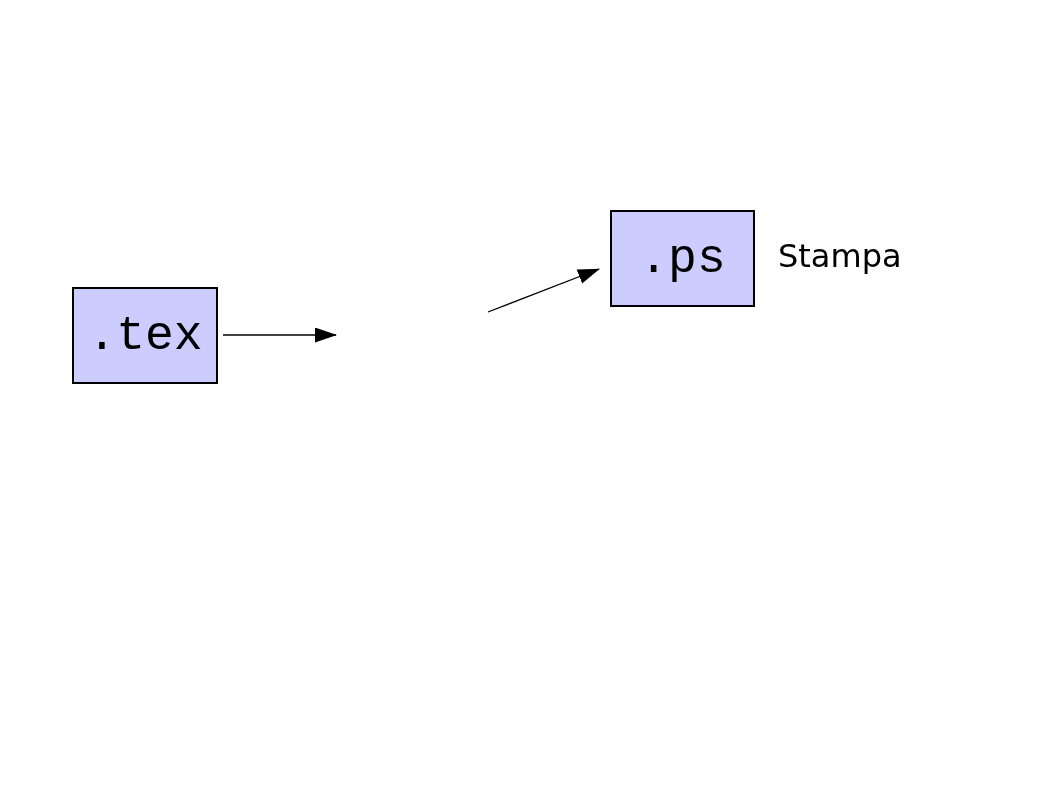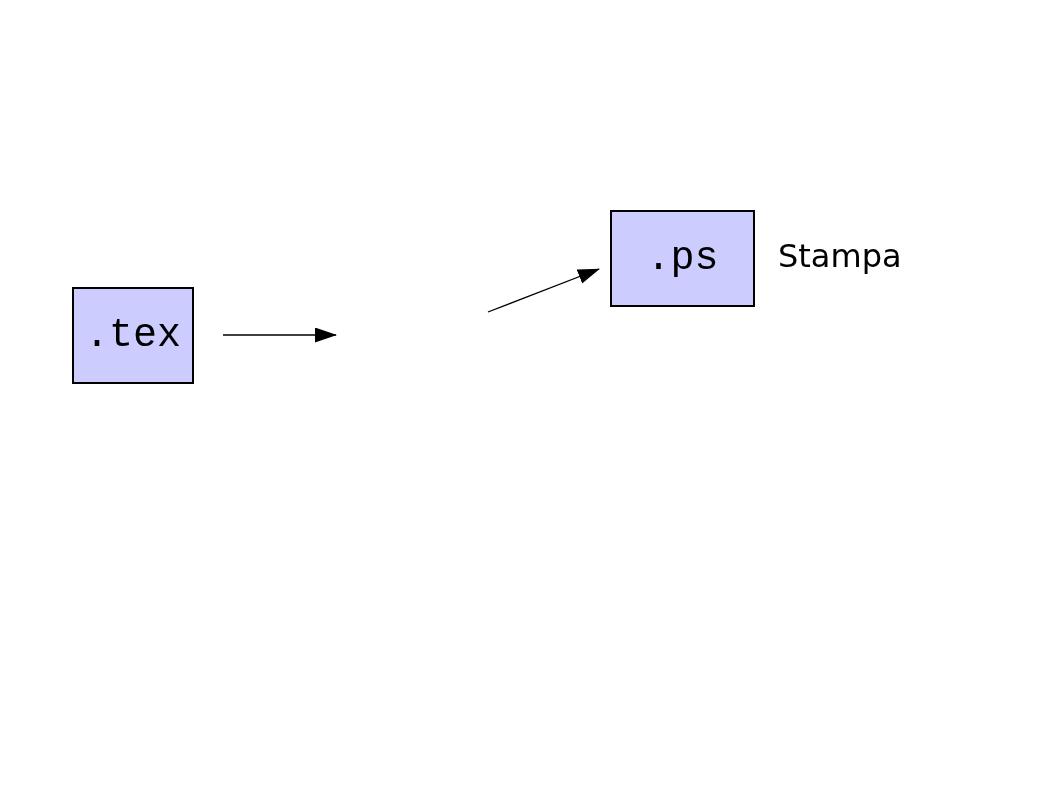--- a/index.html
+++ b/index.html
@@ -43,26 +43,26 @@
   .node {
     position: absolute;
     background: var(--node-fill);
     border: 2px solid var(--node-border);
     display: flex;
     align-items: center;
     justify-content: center;
   }
   .node-label {
     font-family: "Liberation Mono", "DejaVu Sans Mono", monospace;
-    font-size: 40px;
+    font-size: 48px;
     line-height: 1;
     color: var(--text);
     white-space: pre;
   }
-  .node-tex { left: 72px;  top: 287px; width: 122px; height: 97px; }
+  .node-tex { left: 72px;  top: 287px; width: 146px; height: 97px; }
   .node-dvi { left: 337px; top: 286px; width: 146px; height: 97px; }
   .node-ps  { left: 610px; top: 210px; width: 145px; height: 97px; }
   .annotation {
     position: absolute;
     left: 778px;
     top: 238px;
     font-family: "DejaVu Sans", "Liberation Sans", sans-serif;
     font-size: 32px;
     line-height: 36px;
     color: var(--text);

